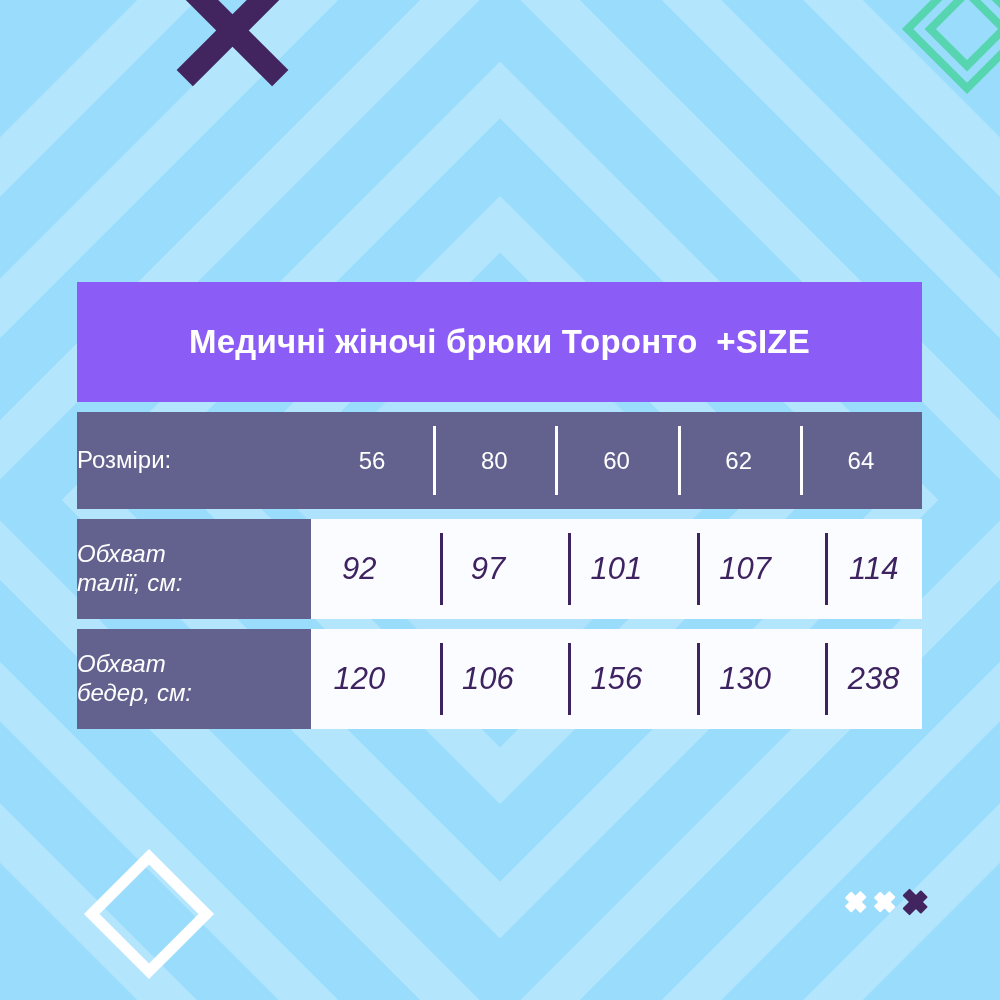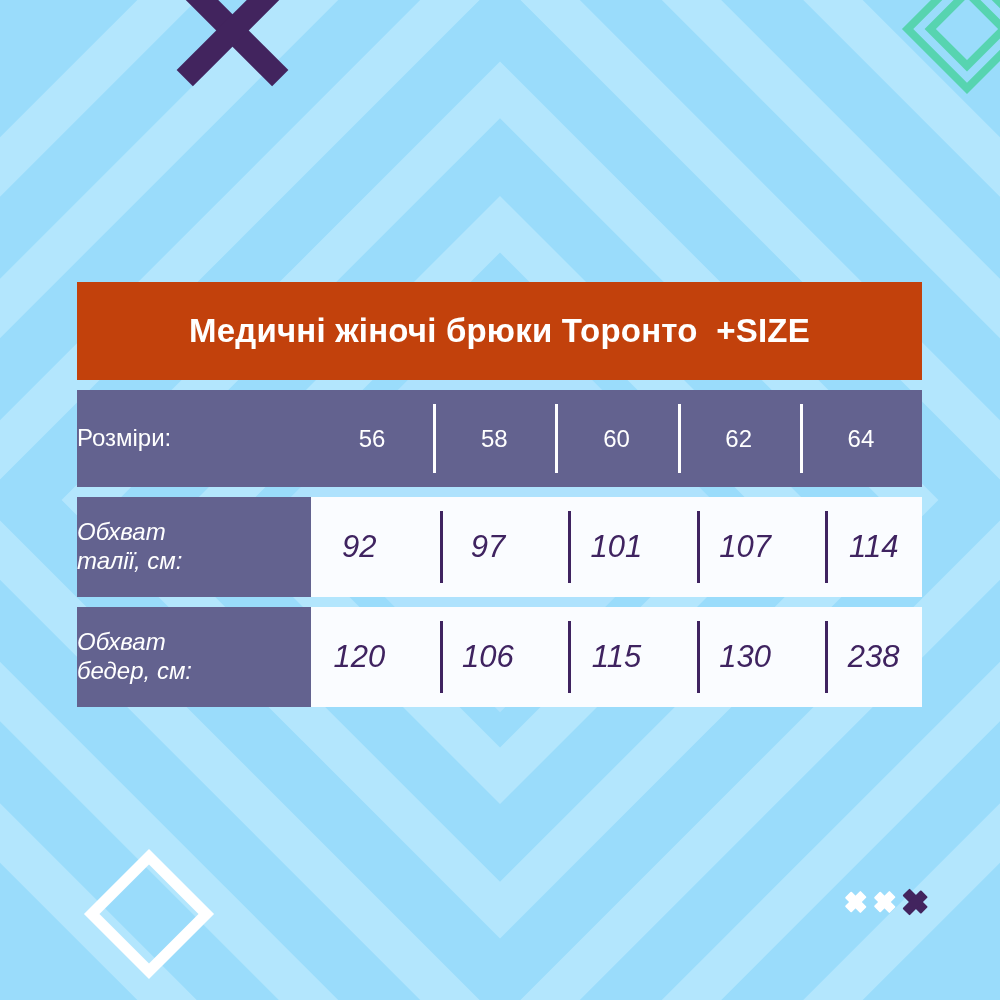--- a/index.html
+++ b/index.html
@@ -137,22 +137,22 @@
   .row {
     display: flex;
     align-items: stretch;
     margin-bottom: 10px;
     position: relative;
   }
   .row:last-child { margin-bottom: 0; }
 
   
   #title-row {
-    background: #c2410c;
-    height: 98px;
+    background: #8b5cf6;
+    height: 120px;
     align-items: center;
     justify-content: center;
   }
   #title-text {
     color: #ffffff;
     font-size: 33px;
     font-weight: bold;
     letter-spacing: .2px;
     white-space: pre;
     text-align: center;
@@ -240,21 +240,21 @@
   <div id="chart">
 
     <div class="row" id="title-row">
       <div id="title-text">Медичні жіночі брюки Торонто  +SIZE</div>
     </div>
 
     <div class="row" id="sizes-row">
       <div class="label-cell">Розміри:</div>
       <div class="values-cell">
         <div class="val">56</div>
-        <div class="val">58</div>
+        <div class="val">80</div>
         <div class="val">60</div>
         <div class="val">62</div>
         <div class="val">64</div>
       </div>
     </div>
 
     <div class="row meas-row">
       <div class="label-cell">
         <div>
           <div>Обхват</div>
@@ -273,20 +273,20 @@
     <div class="row meas-row">
       <div class="label-cell">
         <div>
           <div>Обхват</div>
           <div>бедер, см:</div>
         </div>
       </div>
       <div class="values-cell">
         <div class="val">120</div>
         <div class="val">106</div>
-        <div class="val">115</div>
+        <div class="val">156</div>
         <div class="val">130</div>
         <div class="val">238</div>
       </div>
     </div>
 
   </div>
 </div>
 
 </body></html>

